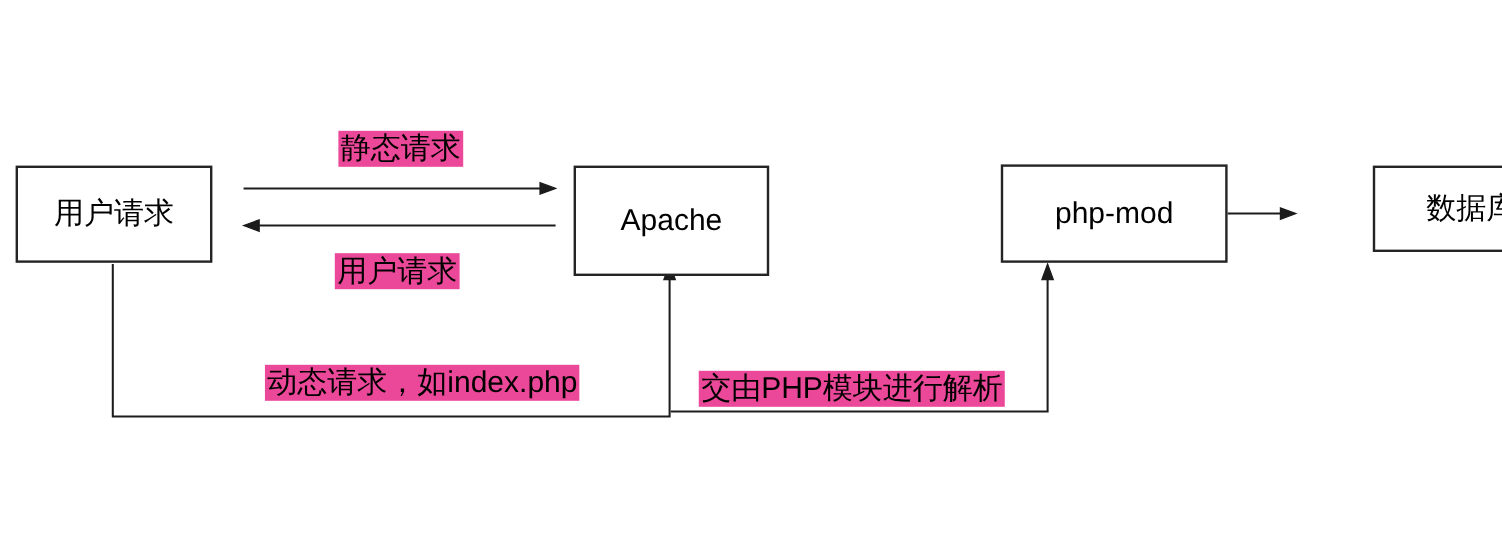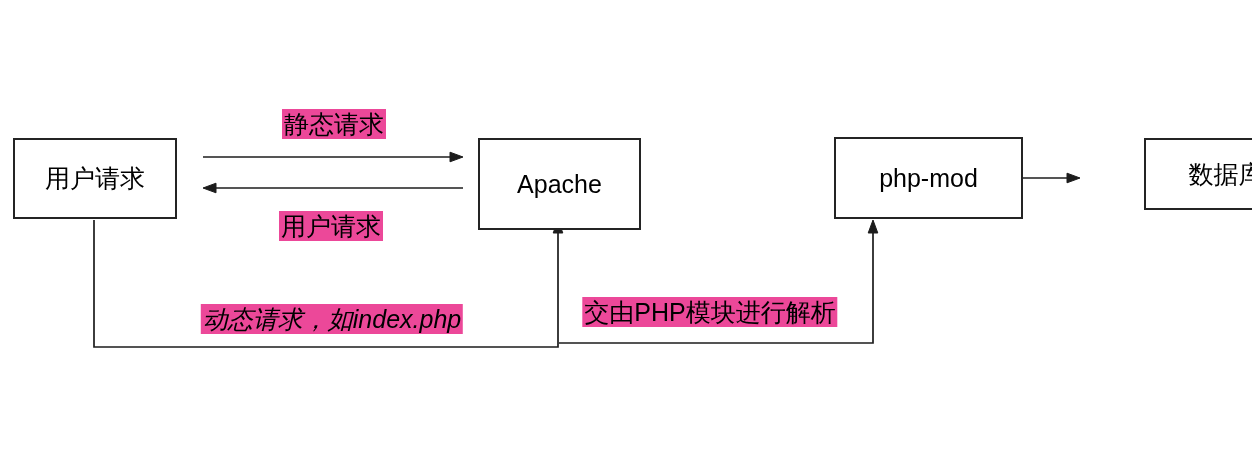--- a/index.html
+++ b/index.html
@@ -53,22 +53,22 @@
     position: absolute;
     transform: translate(-50%, -50%);
     font-size: 25px;
     line-height: 1.2;
     white-space: nowrap;
     background: #ec4899;
     padding: 0 2px;
   }
   .lbl-static  { left: 334px; top: 124px; }
   .lbl-return  { left: 331px; top: 226px; }
-  .lbl-dynamic { left: 332px; top: 319px; font-style: italic; }
-  .lbl-parse   { left: 710px; top: 312px; }
+  .lbl-dynamic { left: 352px; top: 319px; }
+  .lbl-parse   { left: 710px; top: 324px; }
 </style>
 </head>
 <body>
 
 <div class="canvas">
 
   <svg class="edges-svg" viewBox="0 0 1252 466" xmlns="http://www.w3.org/2000/svg">
 
     <line x1="203" y1="157" x2="450" y2="157"></line>
     <polygon points="463,157 450,152.2 450,161.8"></polygon>

